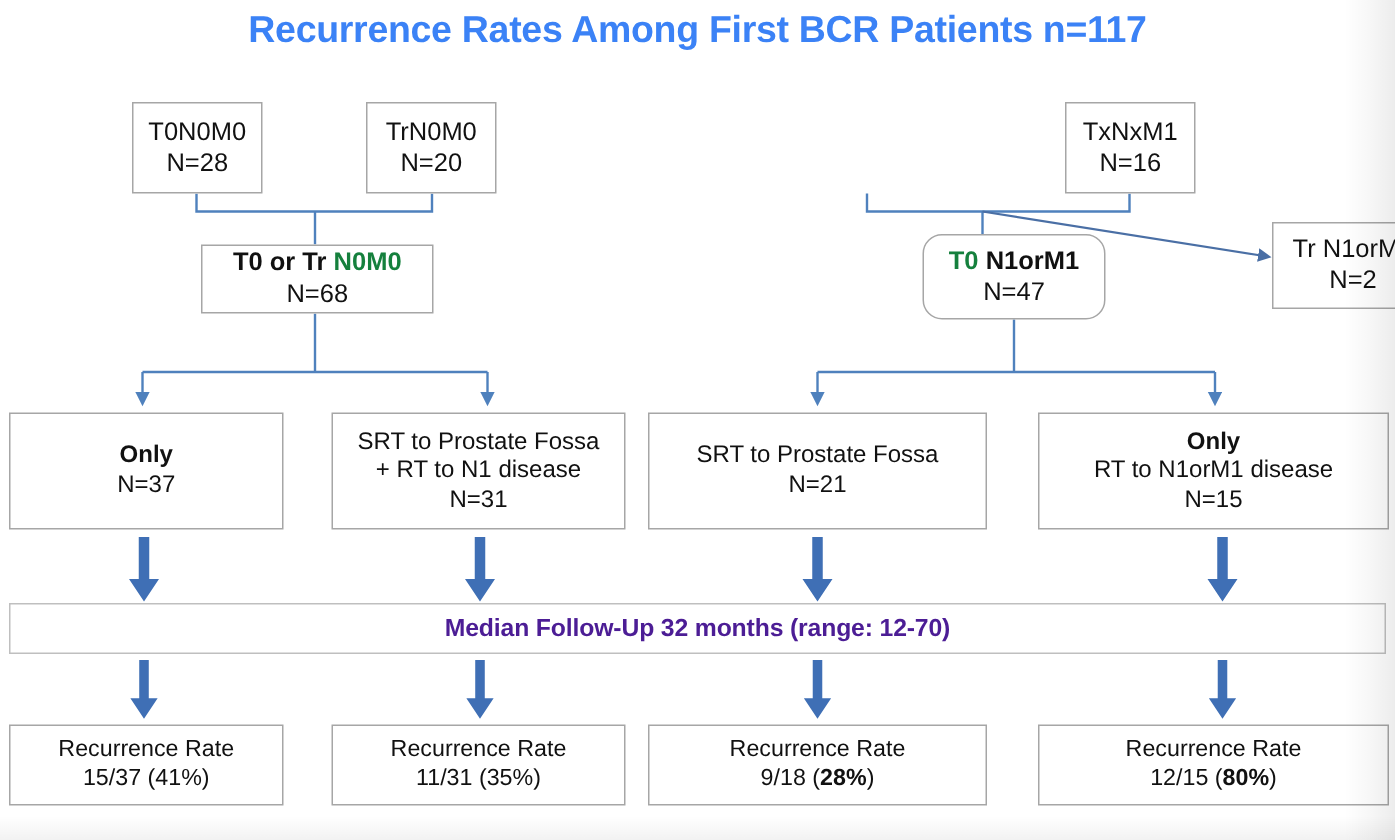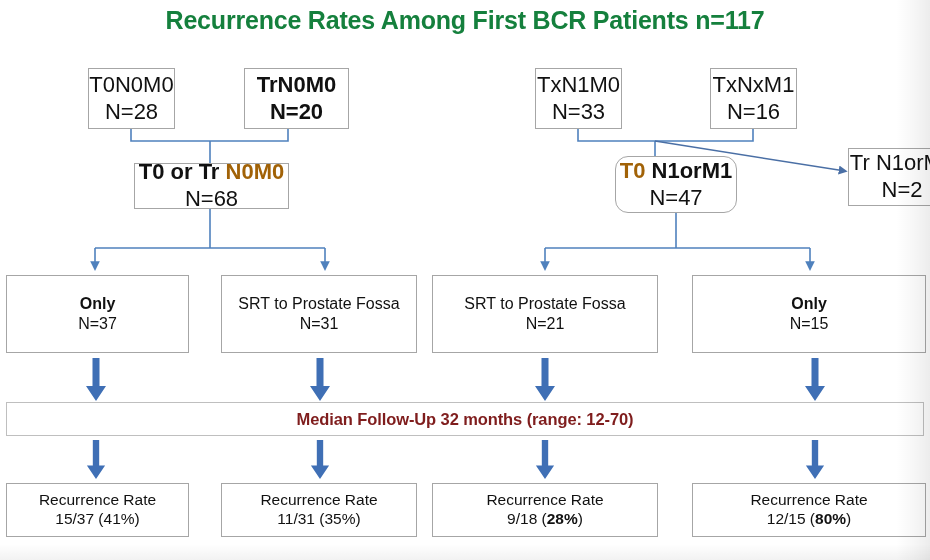--- a/index.html
+++ b/index.html
@@ -15,42 +15,42 @@
   
   .edge-shade-r{position:absolute;top:0;right:0;width:34px;height:560px;
     background:linear-gradient(to right,rgba(0,0,0,0) 0%,rgba(0,0,0,0.035) 55%,rgba(0,0,0,0.075) 100%);
     pointer-events:none;z-index:50;}
   .edge-shade-b{position:absolute;left:0;bottom:0;width:930px;height:16px;
     background:linear-gradient(to bottom,rgba(0,0,0,0) 0%,rgba(0,0,0,0.05) 100%);
     pointer-events:none;z-index:50;}
 
   .title{
     position:absolute;left:0;top:6px;width:930px;text-align:center;
-    font-size:25px;font-weight:bold;letter-spacing:-0.2px;color:#15803d;
+    font-size:25px;font-weight:bold;letter-spacing:-0.2px;color:#3b82f6;
   }
 
   .node{
     position:absolute;box-sizing:border-box;
     border:1px solid #a6a6a6;background:#ffffff;
     display:flex;flex-direction:column;align-items:center;justify-content:center;
     text-align:center;line-height:1.22;color:#111;
   }
   .node .ln{display:block;white-space:nowrap;}
   .b{font-weight:bold;text-align:center;}
-  .red{color:#a16207;font-weight:bold;text-align:center;}
-
-  .f17{font-size:22px;}
+  .red{color:#15803d;font-weight:bold;text-align:center;}
+
+  .f17{font-size:17px;}
   .f16{font-size:16px;}
   .f155{font-size:15.5px;}
 
   .banner{
     position:absolute;box-sizing:border-box;
     border:1px solid #bfbfbf;background:#ffffff;
     display:flex;align-items:center;justify-content:center;
-    color:#7f1d1d;font-weight:bold;font-size:16.5px;letter-spacing:-0.1px;
+    color:#4c1d95;font-weight:bold;font-size:16.5px;letter-spacing:-0.1px;
   }
 
   svg.wires{position:absolute;left:0;top:0;width:930px;height:560px;overflow:visible;}
   .thin{stroke:#4f81bd;stroke-width:1.6;fill:none;}
   .diag{stroke:#4a6fa5;stroke-width:1.5;fill:none;}
 
   
   .blockarrow{position:absolute;width:24px;height:44px;}
 </style>
 </head>
@@ -87,29 +87,25 @@
     <path class="thin" d="M545,248 L810,248"></path>
     <path class="thin" d="M545,248 L545,268" marker-end="url(#ah)"></path>
     <path class="thin" d="M810,248 L810,268" marker-end="url(#ah)"></path>
   </svg>
 
   <div class="node f17" style="left:88px;top:68px;width:87px;height:61px;">
     <span class="ln">T0N0M0</span>
     <span class="ln">N=28</span>
   </div>
 
-  <div class="node f17" style="left:244px;top:68px;width:105px;height:61px;font-weight:bold;">
+  <div class="node f17" style="left:244px;top:68px;width:87px;height:61px;">
     <span class="ln">TrN0M0</span>
     <span class="ln">N=20</span>
   </div>
 
-  <div class="node f17" style="left:535px;top:68px;width:87px;height:61px;">
-    <span class="ln">TxN1M0</span>
-    <span class="ln">N=33</span>
-  </div>
 
   <div class="node f17" style="left:710px;top:68px;width:87px;height:61px;">
     <span class="ln">TxNxM1</span>
     <span class="ln">N=16</span>
   </div>
 
   <div class="node f17" style="left:134px;top:163px;width:155px;height:46px;">
     <span class="ln">
       <span class="b">T0 or Tr </span><span class="red">N0M0</span>
     </span>
@@ -128,30 +124,32 @@
     <span class="ln">N=2</span>
   </div>
 
   <div class="node f16" style="left:6px;top:275px;width:183px;height:78px;">
     <span class="ln b">Only</span>
     <span class="ln">N=37</span>
   </div>
 
   <div class="node f16" style="left:221px;top:275px;width:196px;height:78px;">
     <span class="ln">SRT to Prostate Fossa</span>
+    <span class="ln">+ RT to N1 disease</span>
     <span class="ln">N=31</span>
   </div>
 
   <div class="node f16" style="left:432px;top:275px;width:226px;height:78px;">
     <span class="ln">SRT to Prostate Fossa</span>
     <span class="ln">N=21</span>
   </div>
 
   <div class="node f16" style="left:692px;top:275px;width:234px;height:78px;">
     <span class="ln b">Only</span>
+    <span class="ln">RT to N1orM1 disease</span>
     <span class="ln">N=15</span>
   </div>
 
   <div class="blockarrow" style="left:84px;top:358px;">
     <svg viewBox="0 0 24 44" width="24" height="44">
         <path d="M8.5,0 L15.5,0 L15.5,28 L22,28 L12,43 L2,28 L8.5,28 Z" fill="#3f6fb5"></path>
       </svg>
   </div>
   <div class="blockarrow" style="left:308px;top:358px;">
     <svg viewBox="0 0 24 44" width="24" height="44">

